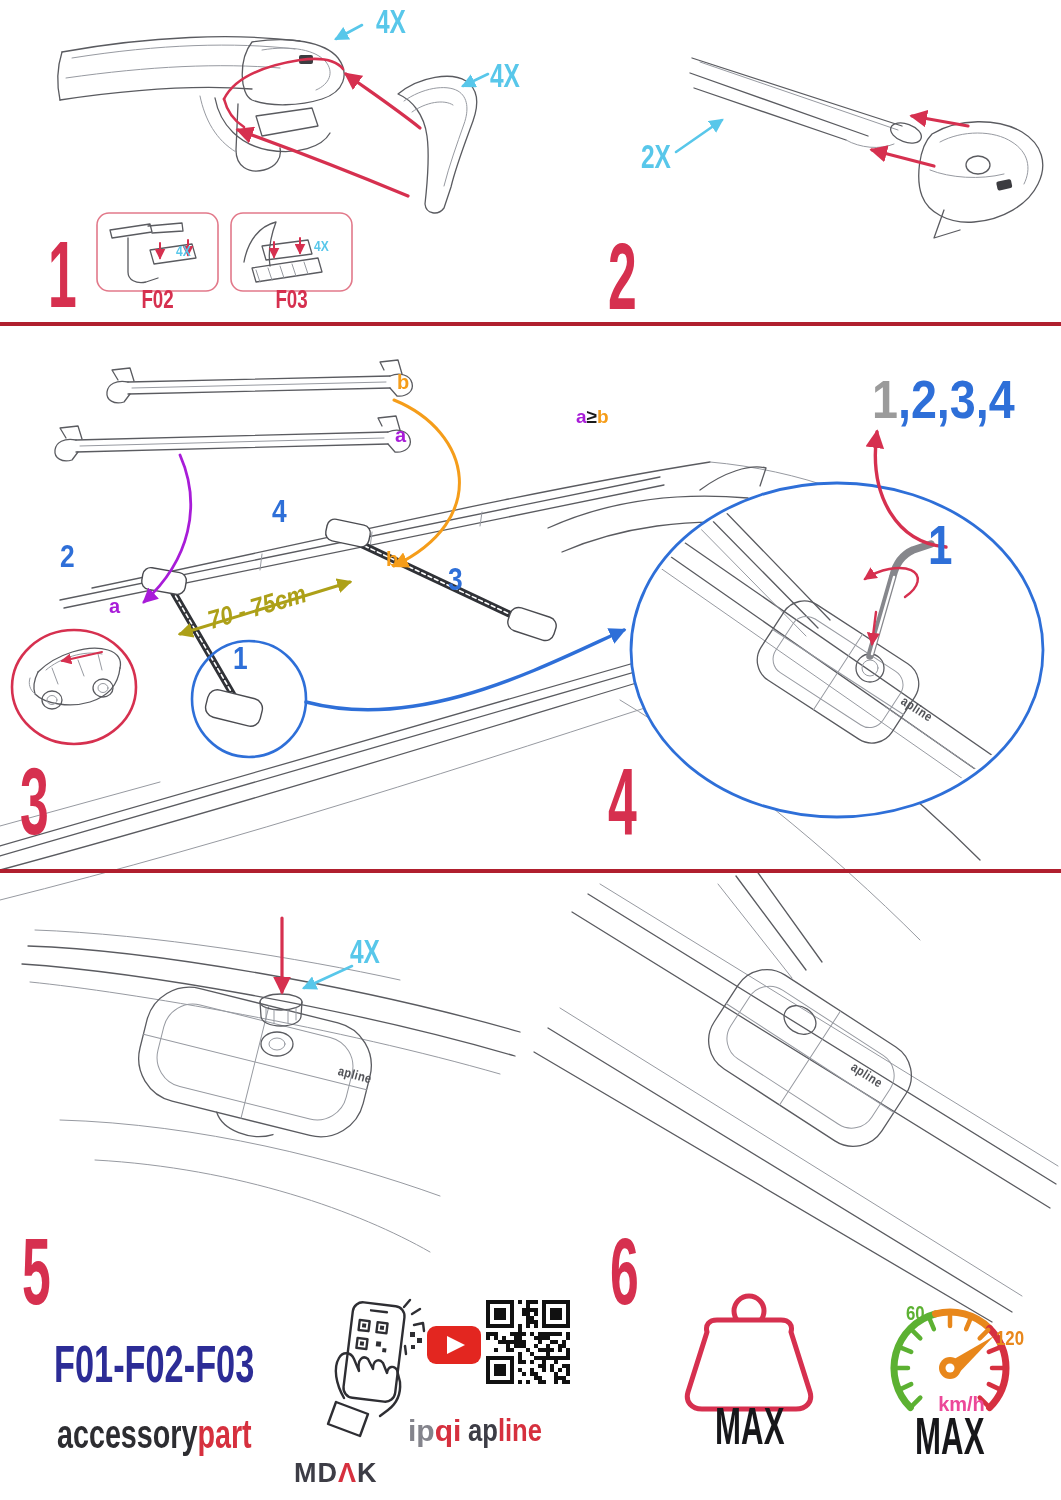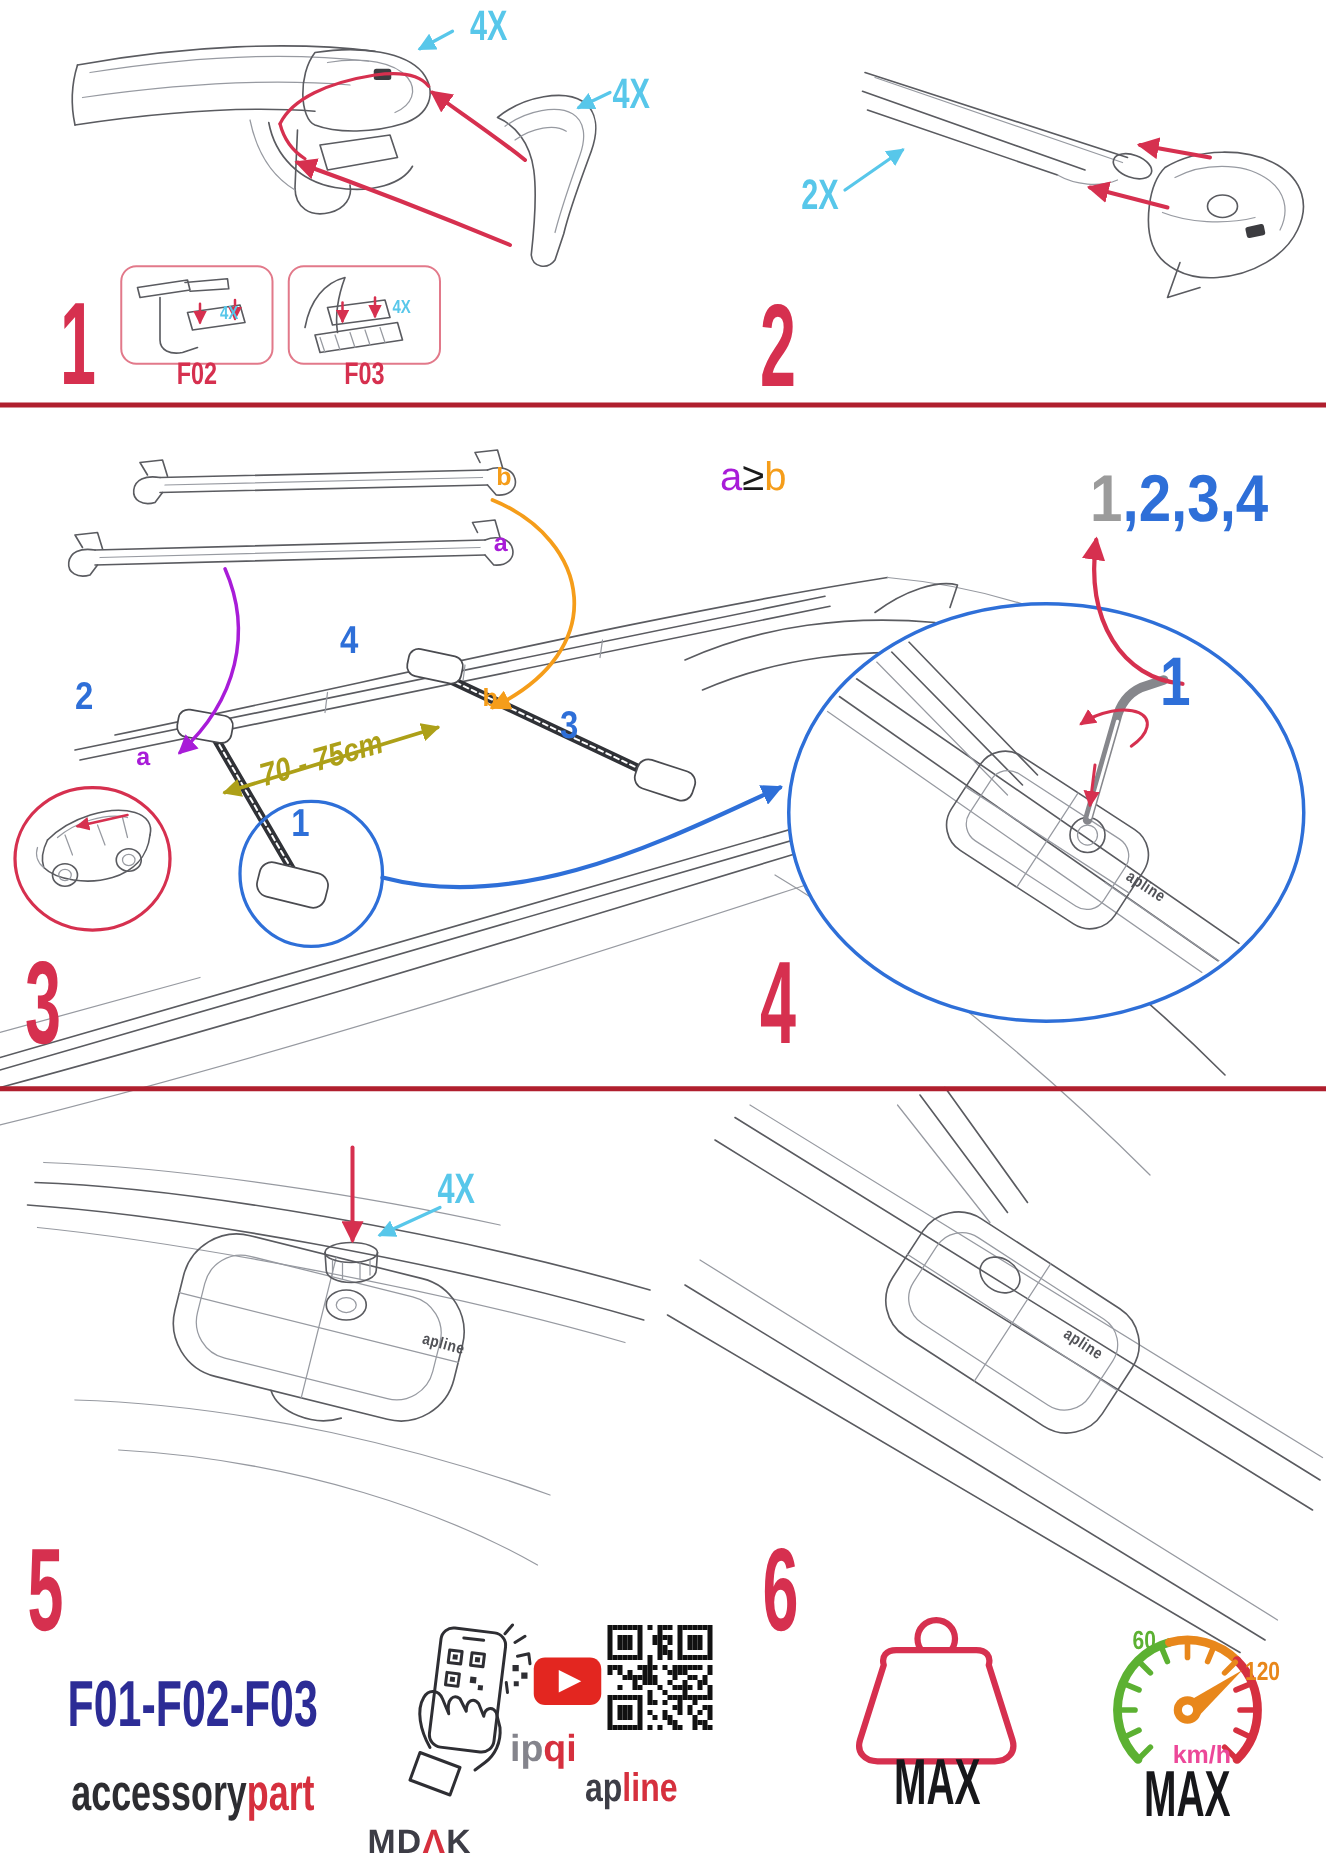--- a/index.html
+++ b/index.html
@@ -55,21 +55,21 @@
   .lbl{position:absolute;white-space:nowrap;line-height:1;transform-origin:left top;}
   .ctrbox{position:absolute;text-align:center;line-height:1;}
   .ctrbox>span{display:inline-block;transform-origin:center top;}
   .qty{font-size:34px;font-weight:700;color:var(--cyan);transform:scaleX(.72);}
   .qtysm{font-size:15px;font-weight:700;color:var(--cyan);transform:scaleX(.8);}
   .stepnum{font-size:94px;font-weight:700;color:var(--step-red);transform:scaleX(.55);}
   .inslbl{font-size:25px;font-weight:700;color:var(--step-red);transform:scaleX(.75);}
   .posnum{font-size:31px;font-weight:700;color:var(--blue);transform:scaleX(.85);}
   .ab-o{font-size:20px;font-weight:700;color:var(--orange);}
   .ab-p{font-size:20px;font-weight:700;color:var(--purple);}
-  .rule{font-size:32px;font-weight:400;}
+  .rule{font-size:19px;font-weight:700;margin-top:42px;}
   .rule .ra{color:var(--purple);} .rule .rop{color:#1a1a1a;} .rule .rb{color:var(--orange);}
   .dist{font-size:26px;font-weight:700;font-style:italic;color:var(--olive);transform:rotate(-16deg) scaleX(.85);}
   .seq{font-size:53px;font-weight:700;transform:scaleX(.88);}
   .seq .sg{color:var(--gray);} .seq .sb{color:var(--blue);}
   .ref1{font-size:55px;font-weight:700;color:var(--blue);transform:scaleX(.8);}
   .partlogo{font-size:13px;font-weight:700;color:#515257;letter-spacing:.5px;}
   .codes{font-size:52px;font-weight:700;color:var(--indigo);transform:scaleX(.66);}
   .logoA{font-size:41px;font-weight:700;transform:scaleX(.7);color:var(--logo-dark);}
   .logoM{font-size:27px;font-weight:700;letter-spacing:1px;color:#3d3d46;}
   .logoI{font-size:30px;font-weight:600;color:var(--logo-gray);}
@@ -377,21 +377,21 @@
 <span class="lbl qty" style="left:350px;top:934px">4X</span>
 <span class="lbl partlogo" style="left:340px;top:1064px;transform:rotate(15deg) scaleX(.85)">apline</span>
 <span class="lbl stepnum" style="left:22px;top:1225px">5</span>
 
 <span class="lbl partlogo" style="left:856px;top:1060px;transform:rotate(33deg) scaleX(.85)">apline</span>
 <span class="lbl stepnum" style="left:610px;top:1225px">6</span>
 
 <span class="lbl codes" style="left:54px;top:1338px">F01-F02-F03</span>
 <span class="lbl logoA" style="left:57px;top:1414px"><span>accessory</span><span class="red-seg">part</span></span>
 <span class="lbl logoM" style="left:294px;top:1460px"><span>MD</span><span class="red-seg">Λ</span><span>K</span></span>
-<span class="lbl logoI" style="left:408px;top:1385px"><span>ip</span><span class="red-seg">qi</span></span>
+<span class="lbl logoI" style="left:408px;top:1416px"><span>ip</span><span class="red-seg">qi</span></span>
 <span class="lbl logoAp" style="left:468px;top:1414px"><span>ap</span><span class="red-seg">line</span></span>
 
 <div class="qr">
       <div class="on"></div>
       <div class="on"></div>
       <div class="on"></div>
       <div class="on"></div>
       <div class="on"></div>
       <div class="on"></div>
       <div class="on"></div>

